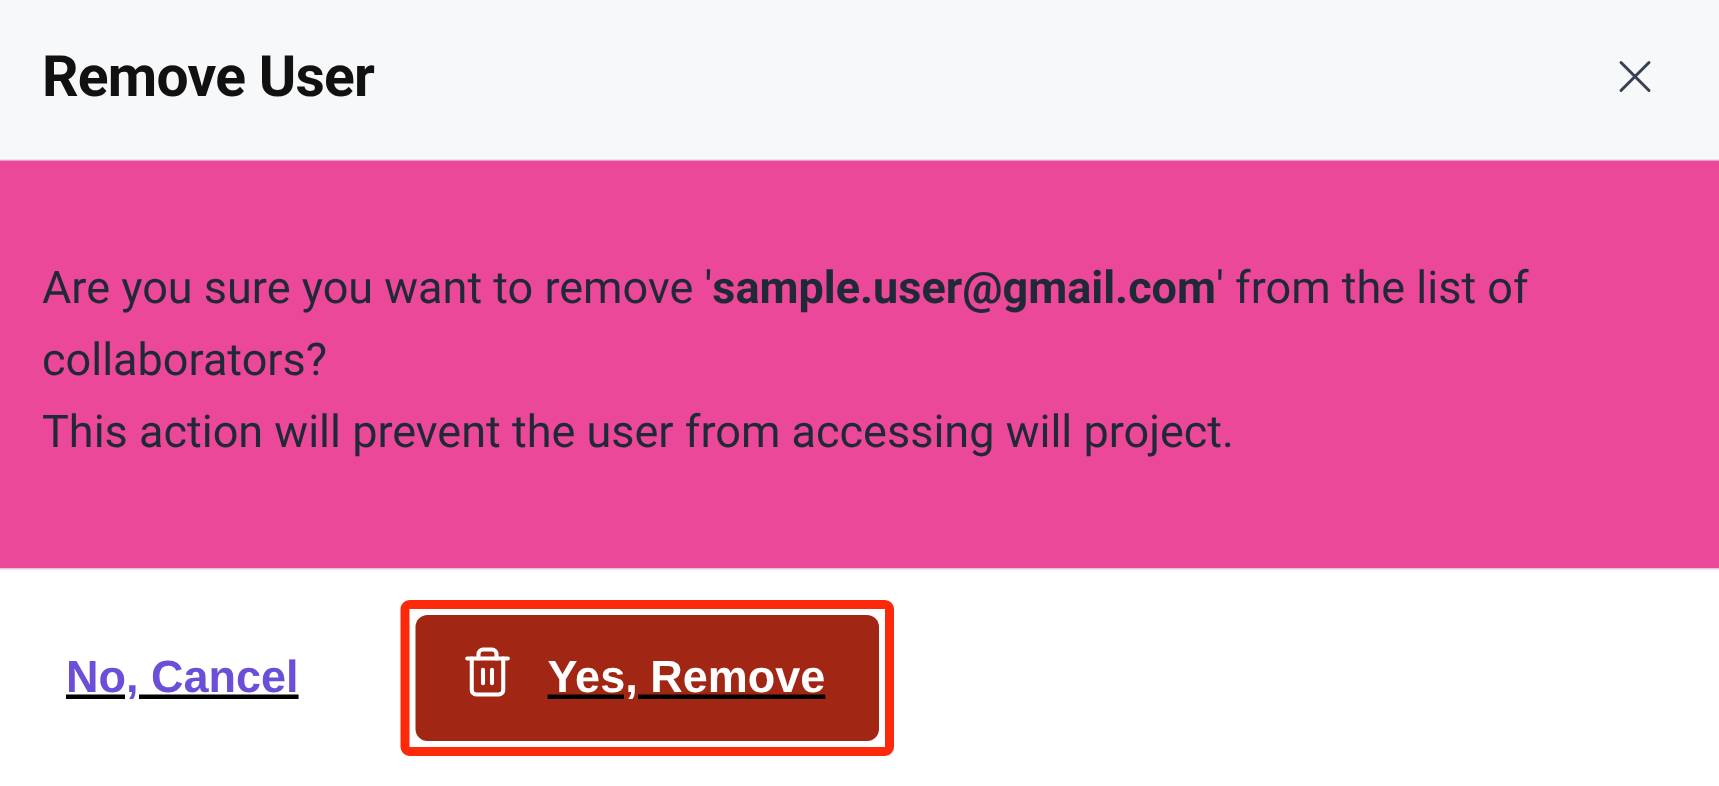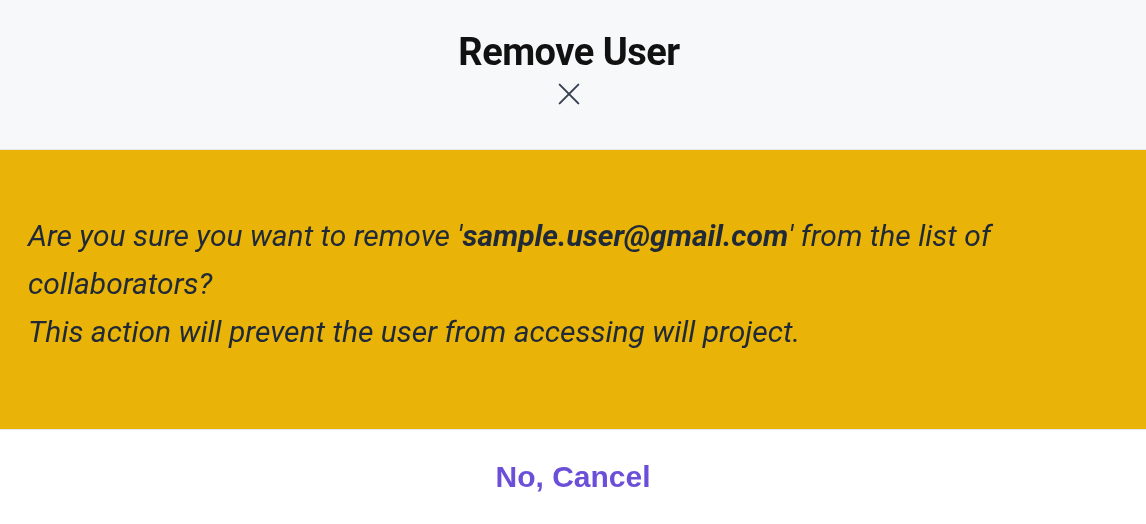--- a/index.html
+++ b/index.html
@@ -22,21 +22,20 @@
       flex-direction: column;
     }
 
     .dialog-header {
       background: #f7f8fa;
       border-bottom: 1px solid #e5e7eb;
       padding: 30px 36px 32px 28px;
       display: flex;
       align-items: center;
       justify-content: space-between;
-      flex-direction: column;
     }
 
     .dialog-title {
       font-size: 38px;
       font-weight: 700;
       color: #111111;
       letter-spacing: -0.5px;
     }
 
     .close-button {
@@ -51,42 +50,42 @@
     }
 
     .close-button svg {
       width: 32px;
       height: 32px;
     }
 
     .dialog-body {
       flex: 1;
       padding: 62px 28px 40px 28px;
-      background: #eab308;
-      font-style: italic;
+      background: #ec4899;
     }
 
     .confirm-text {
       font-size: 30px;
       line-height: 1.6;
       color: #1f2937;
       font-weight: 400;
     }
 
     .confirm-text .email-bold {
       font-weight: 700;
     }
 
     .dialog-footer {
       border-top: 1px solid #e5e7eb;
       padding: 20px 24px 20px 24px;
       display: flex;
       align-items: center;
-      justify-content: center;
+      justify-content: flex-start;
       gap: 48px;
+      text-decoration: underline;
     }
 
     .cancel-button {
       background: none;
       border: none;
       cursor: pointer;
       font-size: 30px;
       font-weight: 700;
       color: #6b4fd8;
       padding: 10px 20px;
@@ -137,15 +136,29 @@
   <div class="dialog-body">
     <p class="confirm-text">
       <span>Are you sure you want to remove '</span><span class="email-bold">sample.user@gmail.com</span><span>' from the list of collaborators?</span>
       <br>
       <span>This action will prevent the user from accessing will project.</span>
     </p>
   </div>
 
   <div class="dialog-footer">
     <button class="cancel-button">No, Cancel</button>
+    <div class="confirm-wrapper">
+      <button class="confirm-button">
+        <span>
+          <svg viewBox="0 0 24 24" fill="none" stroke="currentColor" stroke-width="1.8" stroke-linecap="round" stroke-linejoin="round">
+            <polyline points="3 6 5 6 21 6"></polyline>
+            <path d="M19 6v14a2 2 0 0 1-2 2H7a2 2 0 0 1-2-2V6"></path>
+            <path d="M8 6V4a2 2 0 0 1 2-2h4a2 2 0 0 1 2 2v2"></path>
+            <line x1="10" y1="11" x2="10" y2="17"></line>
+            <line x1="14" y1="11" x2="14" y2="17"></line>
+          </svg>
+        </span>
+        <span>Yes, Remove</span>
+      </button>
+    </div>
   </div>
 
 </div>
 
 </body></html>

